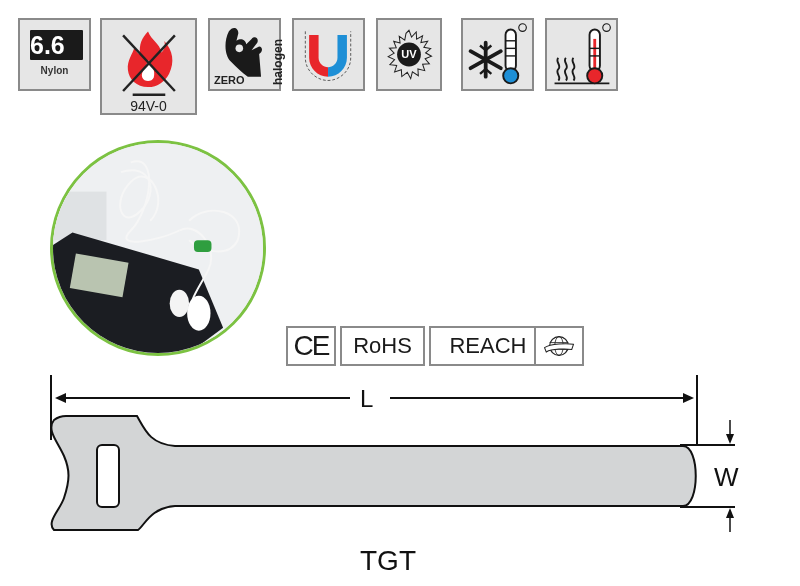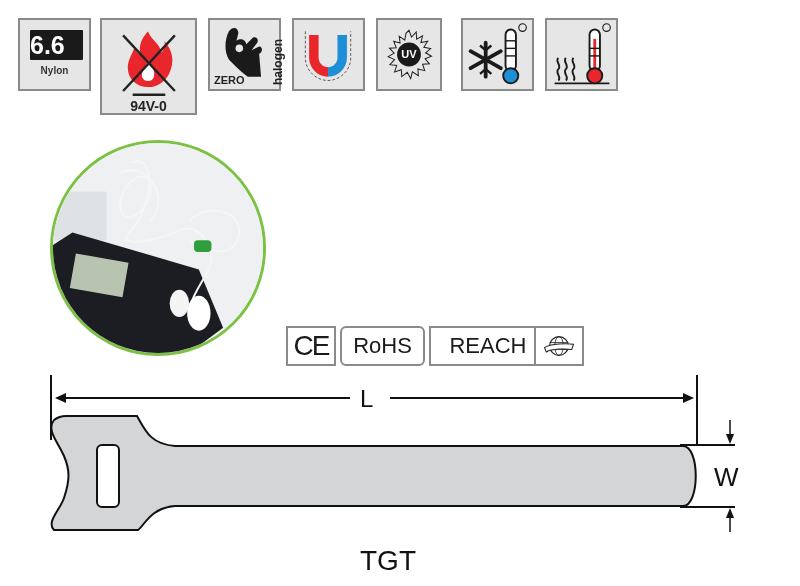--- a/index.html
+++ b/index.html
@@ -21,21 +21,21 @@
 </div>
 
 <div class="icon-box" style="left:100px;top:18px;width:97px;height:97px;">
   <svg viewBox="0 0 97 97">
     <path d="M48 12 C52 22 60 24 62 34 C66 30 66 26 65 22 C74 32 76 44 70 56 C66 64 58 70 48 70 C36 70 28 62 27 52 C26 42 32 36 34 28 C36 34 38 36 40 36 C38 26 42 18 48 12 Z" fill="#e8262b"></path>
     <path d="M48 42 C52 48 56 52 54 60 C52 65 44 65 42 60 C40 54 46 50 48 42 Z" fill="#fff"></path>
     <line x1="22" y1="16" x2="76" y2="74" stroke="#222" stroke-width="2.5"></line>
     <line x1="76" y1="16" x2="22" y2="74" stroke="#222" stroke-width="2.5"></line>
     <line x1="32" y1="78" x2="66" y2="78" stroke="#222" stroke-width="2.5"></line>
   </svg>
-  <div style="position:absolute;left:0;top:78px;width:100%;text-align:center;font-weight:bold;font-size:14px;color:#222;">94V-0</div>
+  <div style="position:absolute;left:0;top:78px;width:100%;text-align:center;font-weight:normal;font-size:14px;color:#222;">94V-0</div>
 </div>
 
 <div class="icon-box" style="left:208px;top:18px;width:73px;height:73px;">
   <svg viewBox="0 0 73 73">
     <path d="M20 12 C24 6 30 8 30 14 L28 22 C34 18 40 22 38 30 C36 38 30 40 26 36 C22 32 24 26 28 24 L34 30 L44 20 C48 16 52 20 50 24 L44 32 L52 28 C56 28 56 34 52 36 L54 60 L40 60 C34 56 28 50 22 44 C16 38 14 24 20 12 Z" fill="#1a1a1a"></path>
     <circle cx="31" cy="30" r="4" fill="#e6e6e6"></circle>
   </svg>
   <div style="position:absolute;left:4px;top:54px;font-weight:bold;font-size:11px;color:#222;">ZERO</div>
   <div style="position:absolute;left:38px;top:28px;width:60px;transform:rotate(-90deg);font-weight:bold;font-size:12px;color:#222;">halogen</div>
 </div>
@@ -105,21 +105,21 @@
       <path d="M140 80 C160 60 200 70 190 100 C180 120 150 110 140 100"></path>
       <path d="M130 90 C150 80 170 110 160 130 C150 150 140 160 140 180"></path>
     </g>
     <rect x="145" y="100" width="18" height="12" rx="4" fill="#2f9e3f"></rect>
     <ellipse cx="150" cy="175" rx="12" ry="18" fill="#ffffff"></ellipse>
     <ellipse cx="130" cy="165" rx="10" ry="14" fill="#f4f4f4"></ellipse>
   </svg>
 </div>
 
 <div class="cert" style="left:286px;width:50px;font-size:28px;letter-spacing:-2px;">CE</div>
-<div class="cert" style="left:340px;width:85px;font-size:22px;border-radius:6px;">RoHS</div>
+<div class="cert" style="left:340px;width:85px;font-size:22px;">RoHS</div>
 <div class="cert" style="left:429px;width:118px;font-size:22px;">REACH</div>
 <div class="cert" style="left:534px;width:50px;">
   <svg viewBox="0 0 40 32" width="34" height="28">
     <circle cx="20" cy="16" r="11" fill="none" stroke="#222" stroke-width="1.5"></circle>
     <ellipse cx="20" cy="16" rx="5" ry="11" fill="none" stroke="#222" stroke-width="1"></ellipse>
     <line x1="9" y1="12" x2="31" y2="12" stroke="#222" stroke-width="1"></line>
     <line x1="9" y1="20" x2="31" y2="20" stroke="#222" stroke-width="1"></line>
     <path d="M3 18 C10 13 30 13 37 14 L35 20 C28 19 12 19 5 23 Z" fill="#fff" stroke="#222" stroke-width="1.2"></path>
   </svg>
 </div>

